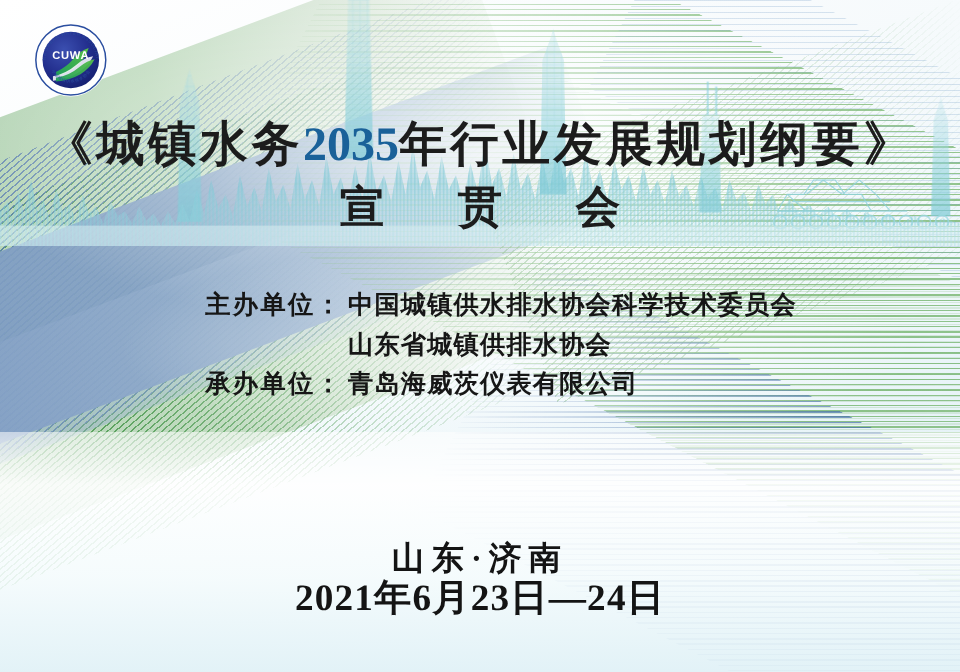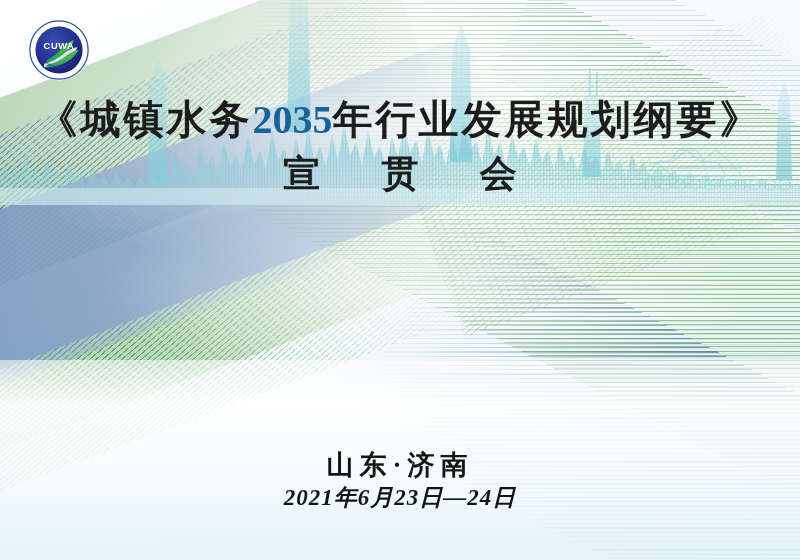--- a/index.html
+++ b/index.html
@@ -166,21 +166,21 @@
   }
   .footer{
     position:absolute;left:0;right:0;top:450px;
     text-align:center;
     color:#141414;
   }
   .city{
     font-size:27px;line-height:31px;font-weight:700;letter-spacing:6px;
   }
   .dates{
-    font-size:23px;line-height:33px;font-weight:700;letter-spacing:1px;font-style:italic;
+    font-size:31px;line-height:33px;font-weight:700;letter-spacing:1px;
   }
 </style>
 </head>
 <body>
 
 <div id="poster">
 
   <div class="layer">
     <div class="band green-wedge"></div>
     <div class="band green-hatch-l"></div>
@@ -309,20 +309,34 @@
       </text>
       <text font-family="Liberation Sans, sans-serif" font-size="5.4" fill="#2b4fa0" letter-spacing="1">
         <textPath href="#arcBot" startOffset="50%" text-anchor="middle">中国城镇供水排水协会</textPath>
       </text>
     </svg>
 
     <div id="title"><span>《</span><span>城镇水务</span><span class="yr">2035</span><span>年行业发展规划纲要</span><span>》</span></div>
 
     <div id="subtitle">宣 贯 会</div>
 
+    <div class="org-block">
+      <div class="org-row">
+        <div class="org-label">主办单位：</div>
+        <div class="org-value">中国城镇供水排水协会科学技术委员会</div>
+      </div>
+      <div class="org-row">
+        <div class="org-label"></div>
+        <div class="org-value">山东省城镇供排水协会</div>
+      </div>
+      <div class="org-row">
+        <div class="org-label">承办单位：</div>
+        <div class="org-value">青岛海威茨仪表有限公司</div>
+      </div>
+    </div>
 
     <div class="footer">
       <div class="city">山东·济南</div>
       <div class="dates">2021年6月23日—24日</div>
     </div>
 
   </div>
 </div>
 
 </body></html>

